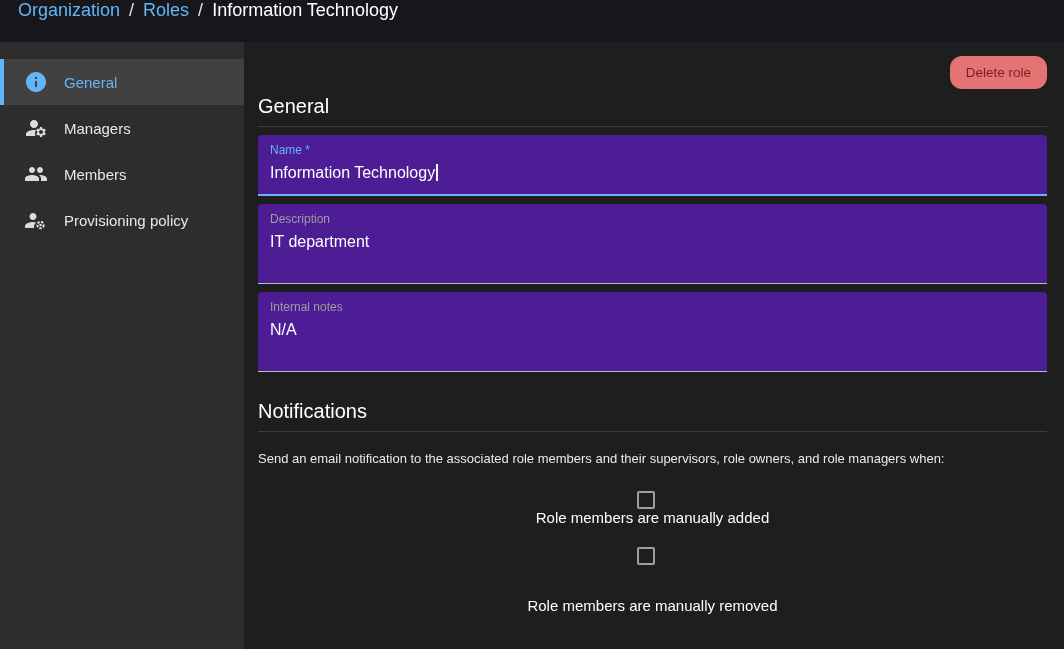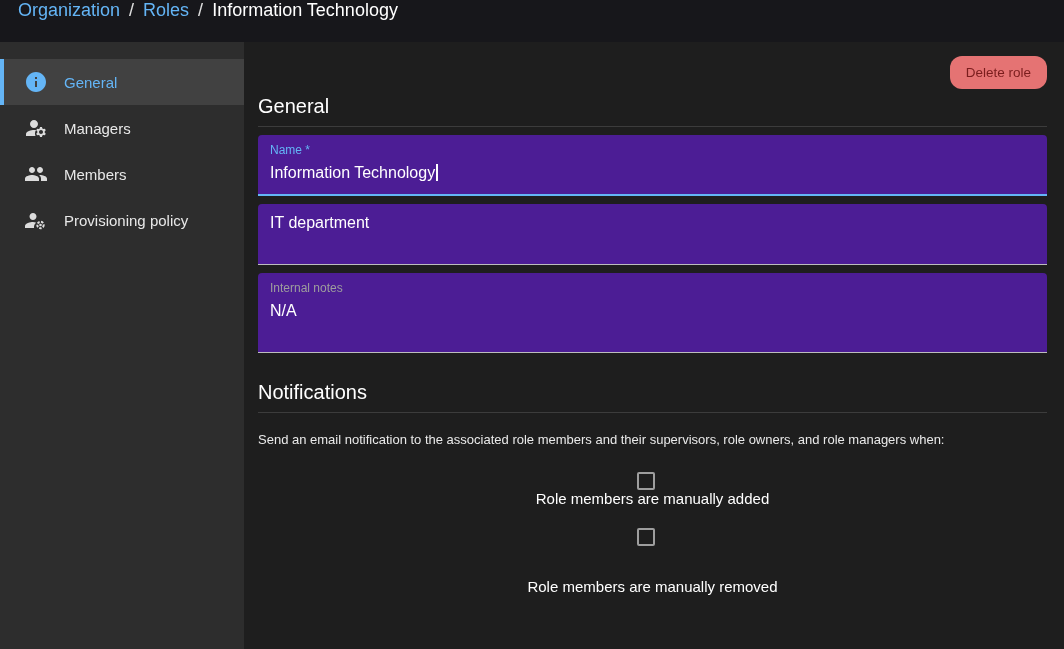--- a/index.html
+++ b/index.html
@@ -178,20 +178,21 @@
     </div>
 
     <h2 class="section-title">General</h2>
 
     <div class="field focused">
       <div class="field-label">Name *</div>
       <div class="field-value"><span>Information Technology</span><span class="caret"></span></div>
     </div>
 
     <div class="field tall">
+      <div class="field-label">Description</div>
       <div class="field-value">IT department</div>
     </div>
 
     <div class="field tall">
       <div class="field-label">Internal notes</div>
       <div class="field-value">N/A</div>
     </div>
 
     <h2 class="section-title notifications">Notifications</h2>
 

